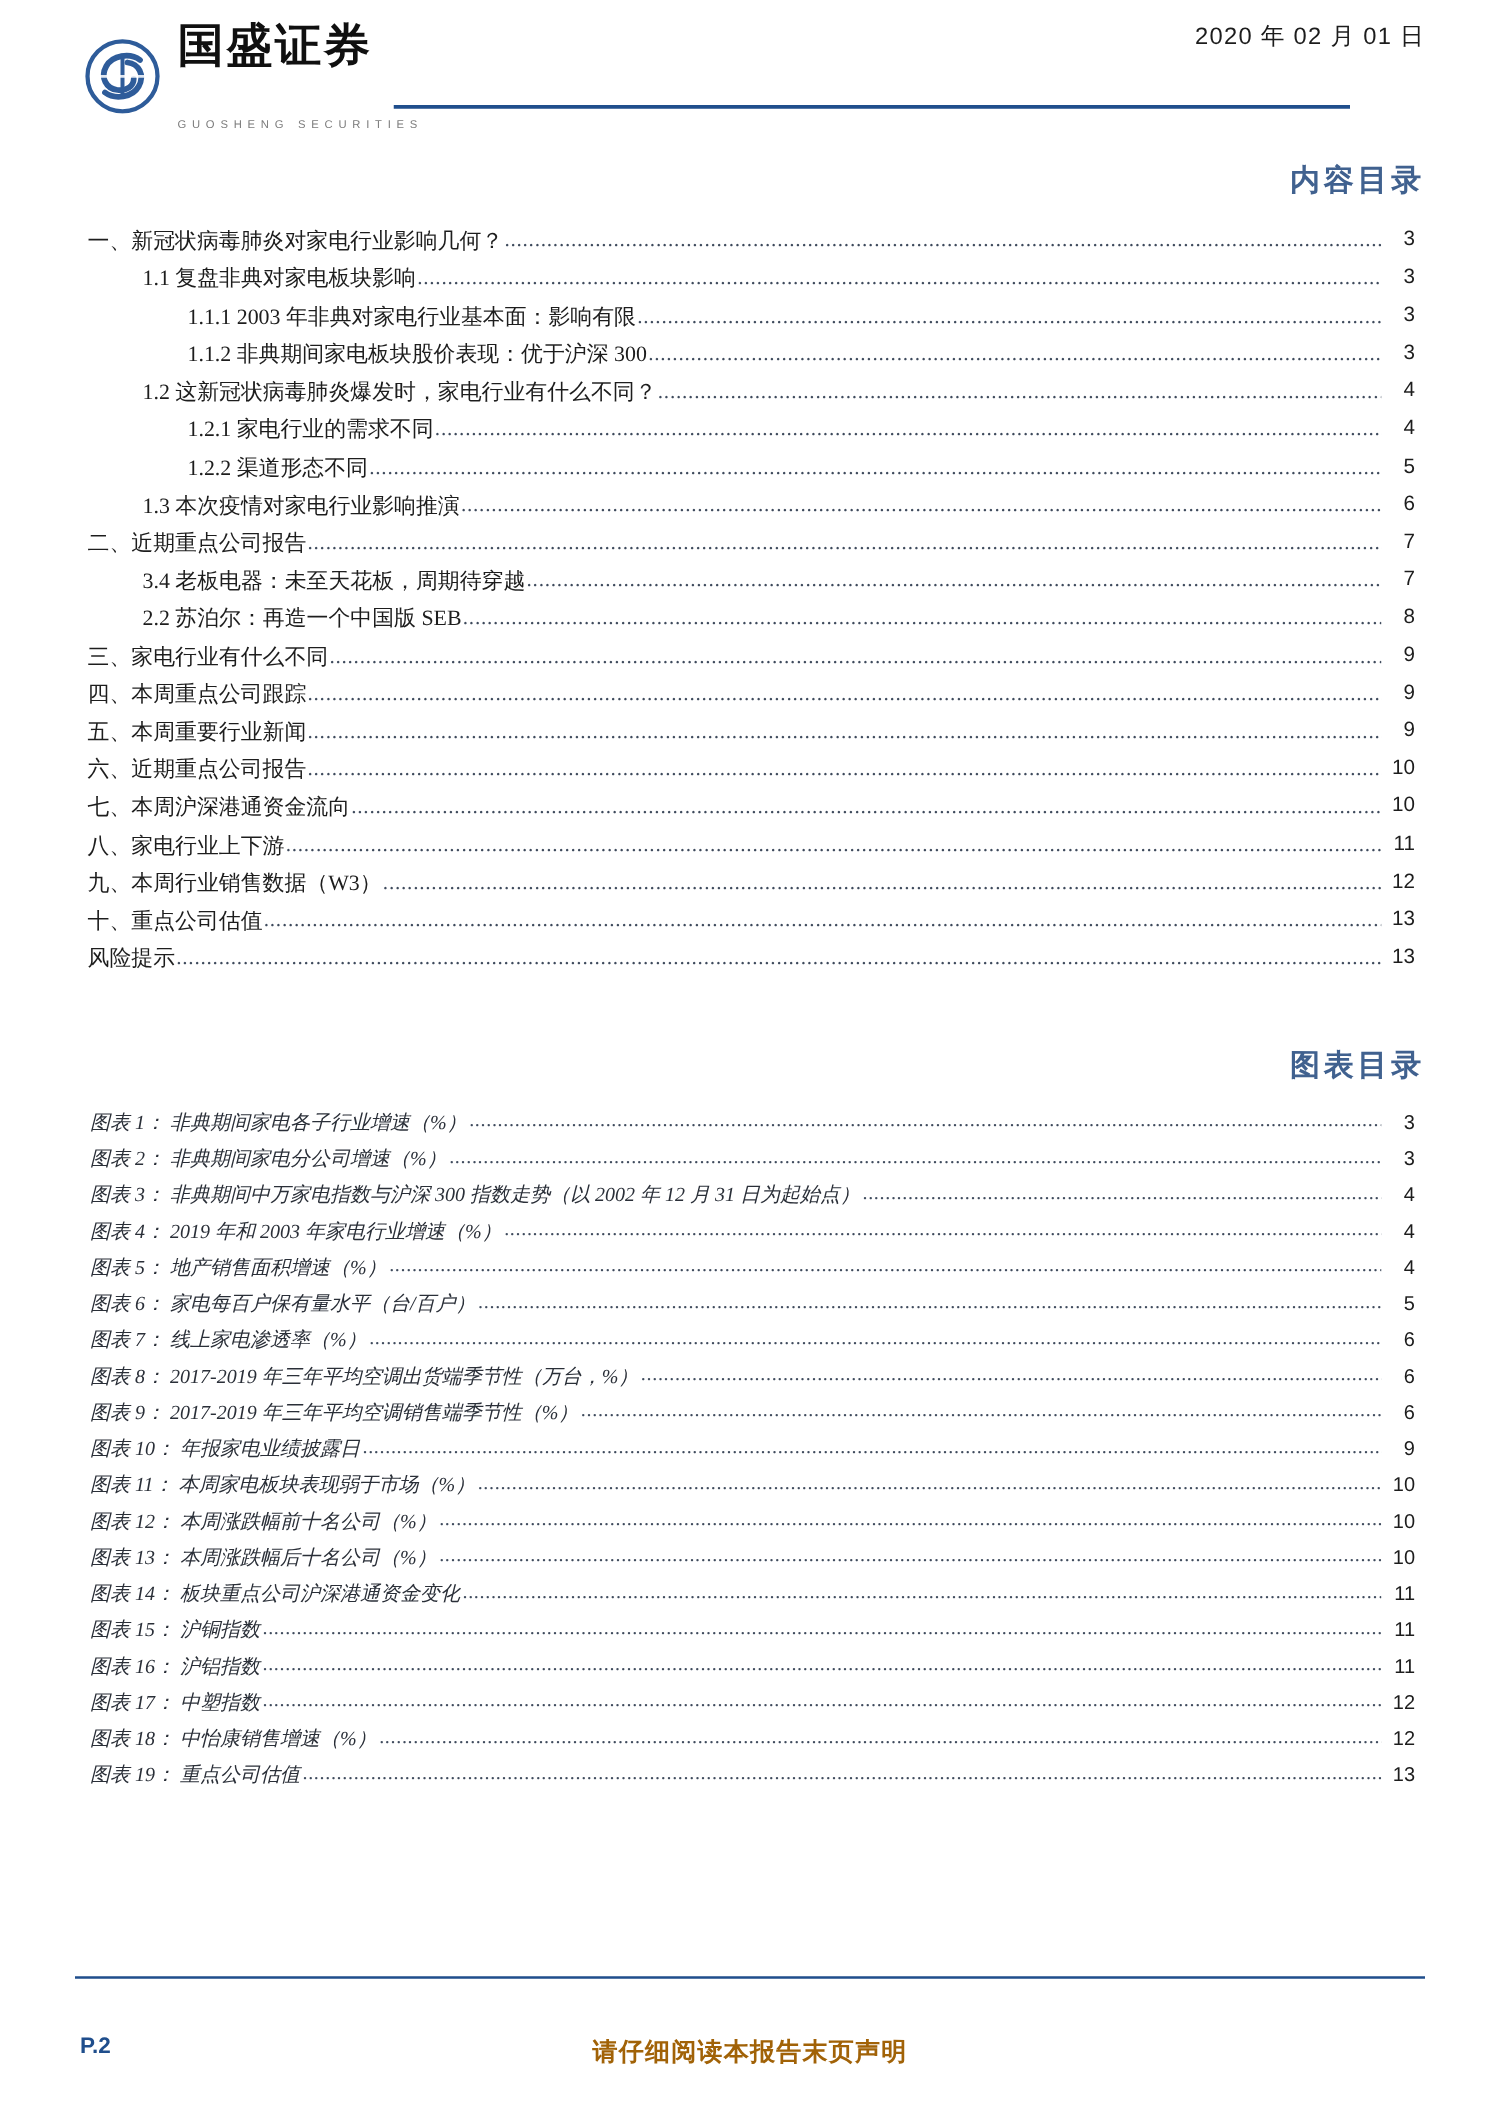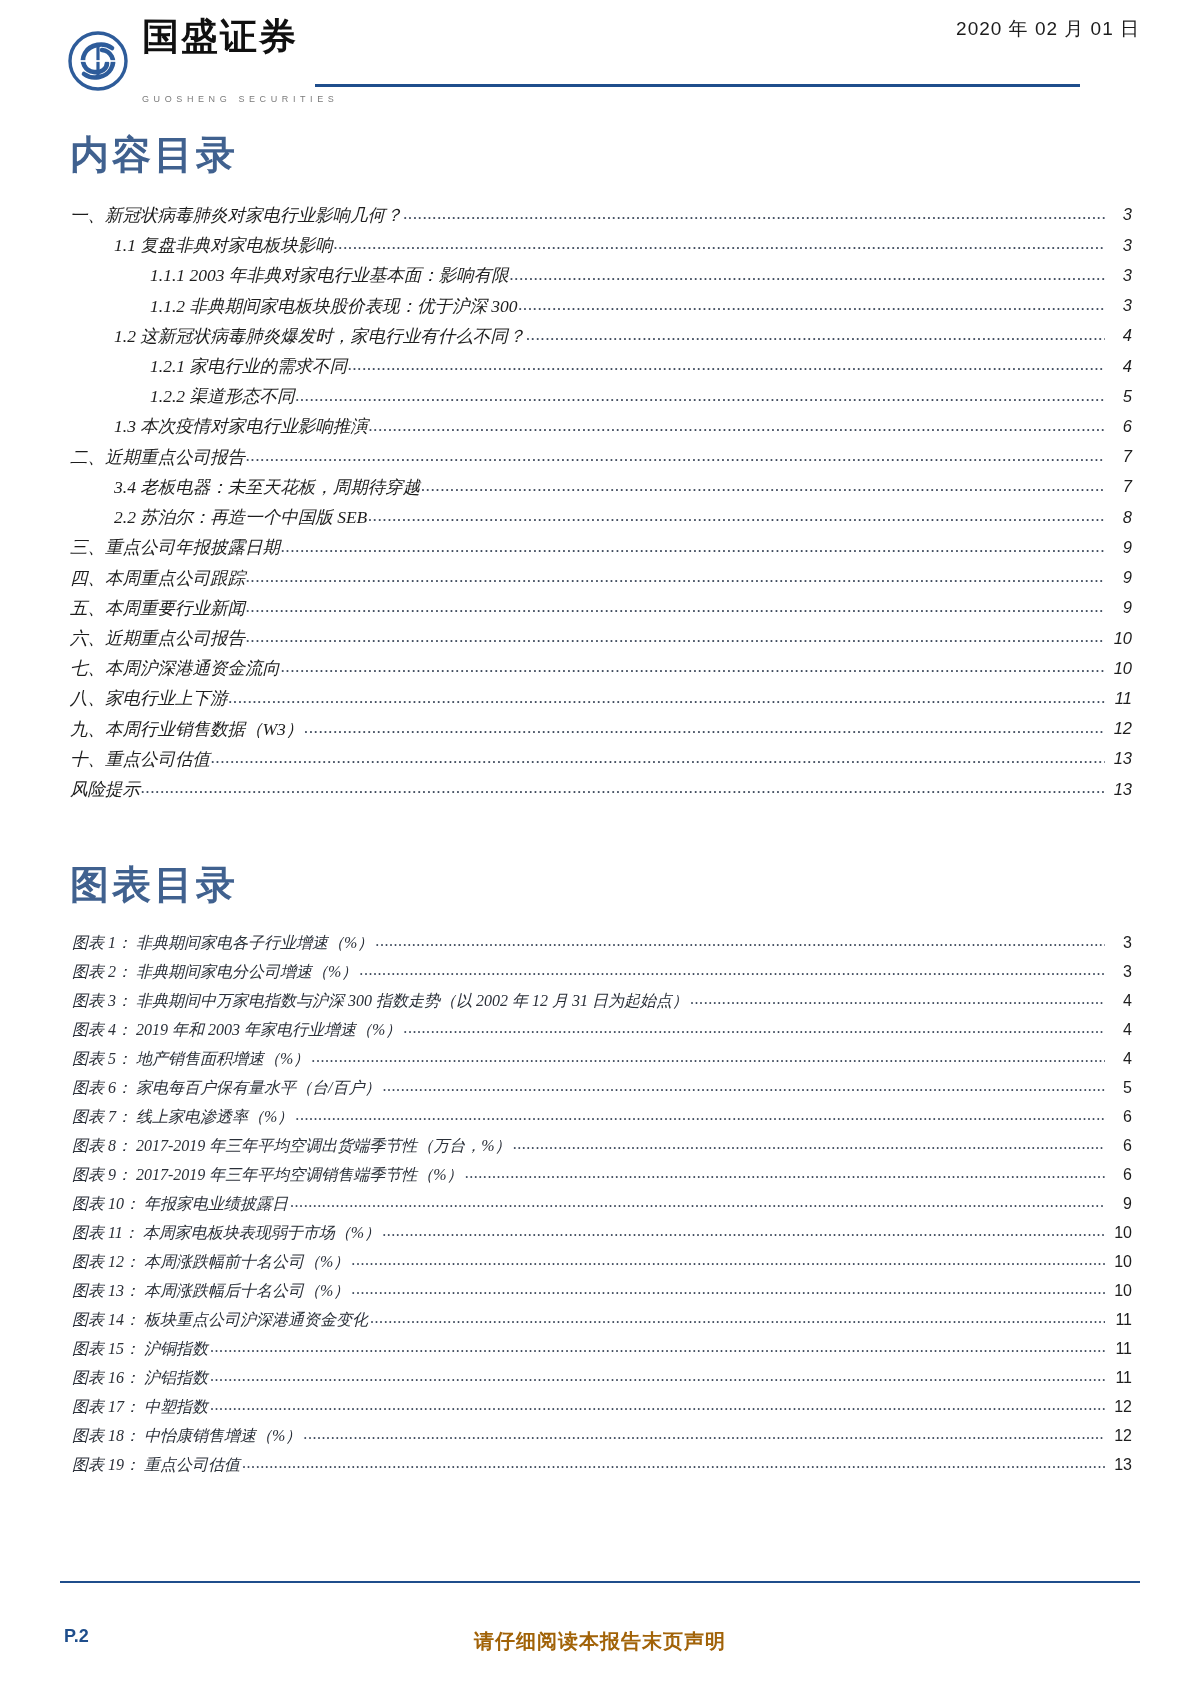--- a/index.html
+++ b/index.html
@@ -78,43 +78,43 @@
     left:255px;
     right:60px;
     top:84px;
     height:3px;
     background:#1f4e8c;
   }
 
   
   .section-title{
     font-family:"DejaVu Sans","Liberation Sans",sans-serif;
-    font-size:39px;
+    font-size:24px;
     font-weight:bold;
     color:#40618f;
     letter-spacing:3px;
     margin:0;
+    text-align:right;
   }
   #toc-title-wrap{margin-top:36px;margin-left:10px;}
   #figs-title-wrap{margin-top:54px;margin-left:10px;}
 
   
   .toc{
     margin-top:18px;
     padding:0 8px 0 10px;
   }
   .toc-row{
     display:flex;
-    align-items:center;
+    align-items:flex-start;
     font-size:17.5px;
     color:#1d1d1d;
     line-height:1.05;
     padding:5.2px 0;
     white-space:nowrap;
-    font-style:italic;
   }
   .toc-row .label{flex:0 0 auto;}
   .toc-row .dots{
     flex:1 1 auto;
     overflow:hidden;
     white-space:nowrap;
     color:#3e4a5c;
     font-size:17px;
     letter-spacing:0.6px;
     margin:0 1px 2px 1px;
@@ -285,21 +285,21 @@
         <span class="label">3.4 老板电器：未至天花板，周期待穿越</span>
         <span class="dots">................................................................................................................................................................................................................................................................................................................................................................................................................</span>
         <span class="pg">7</span>
       </div>
       <div class="toc-row lvl2">
         <span class="label">2.2 苏泊尔：再造一个中国版 SEB</span>
         <span class="dots">................................................................................................................................................................................................................................................................................................................................................................................................................</span>
         <span class="pg">8</span>
       </div>
       <div class="toc-row lvl1">
-        <span class="label">三、重点公司年报披露日期</span>
+        <span class="label">三、家电行业有什么不同</span>
         <span class="dots">................................................................................................................................................................................................................................................................................................................................................................................................................</span>
         <span class="pg">9</span>
       </div>
       <div class="toc-row lvl1">
         <span class="label">四、本周重点公司跟踪</span>
         <span class="dots">................................................................................................................................................................................................................................................................................................................................................................................................................</span>
         <span class="pg">9</span>
       </div>
       <div class="toc-row lvl1">
         <span class="label">五、本周重要行业新闻</span>

